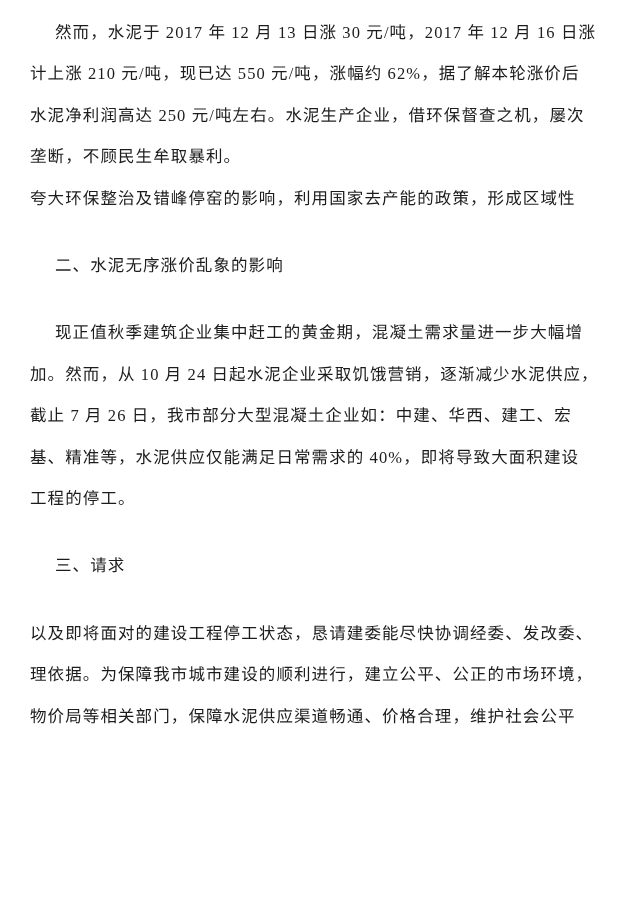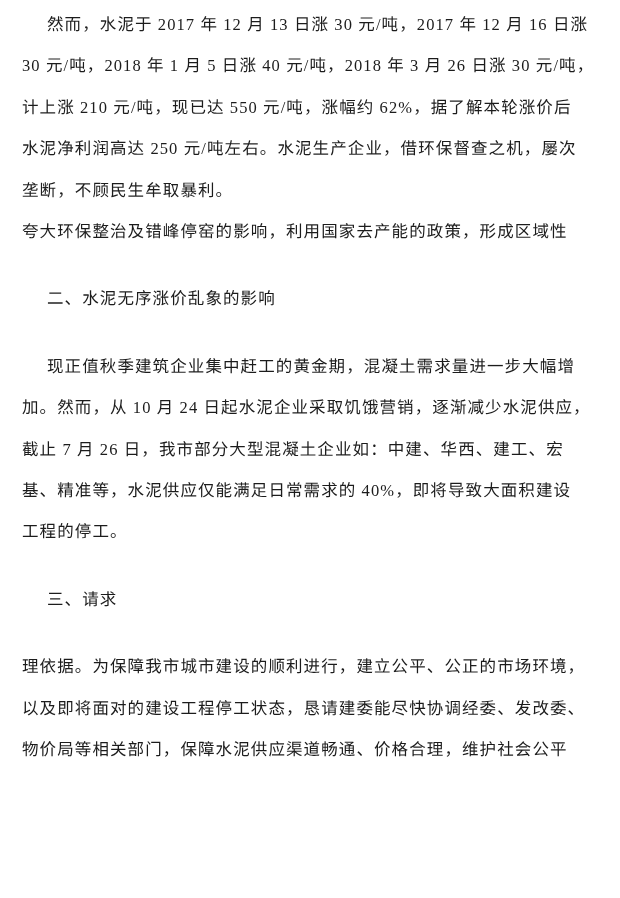--- a/index.html
+++ b/index.html
@@ -14,21 +14,21 @@
     height: 898px;
     background: #ffffff;
     overflow: hidden;
     font-family: "Liberation Serif", "DejaVu Serif", serif;
     color: #1c1c1c;
   }
   .doc {
     padding: 0 14px 0 18px;
   }
   .block {
-    margin: 4px;
+    margin: 12px;
   }
   .block + .block {
     margin-top: 26px;
   }
   .line {
     font-size: 16.5px;
     line-height: 41.4px;
     letter-spacing: 1.1px;
     white-space: nowrap;
     font-weight: 400;
@@ -40,38 +40,37 @@
     font-weight: 400; 
   }
 </style>
 </head>
 <body>
 
 <div class="page">
   <div class="doc">
       <div class="block paragraph">
         <div class="line first">然而，水泥于 2017 年 12 月 13 日涨 30 元/吨，2017 年 12 月 16 日涨</div>
-        <div class="line">30 元/吨，2018 年 1 月 5 日涨 40 元/吨，2018 年 3 月 26 日涨 30 元/吨，</div>
         <div class="line">计上涨 210 元/吨，现已达 550 元/吨，涨幅约 62%，据了解本轮涨价后</div>
         <div class="line">水泥净利润高达 250 元/吨左右。水泥生产企业，借环保督查之机，屡次</div>
         <div class="line">垄断，不顾民生牟取暴利。</div>
         <div class="line">夸大环保整治及错峰停窑的影响，利用国家去产能的政策，形成区域性</div>
       </div>
       <div class="block heading">
         <div class="line first">二、水泥无序涨价乱象的影响</div>
       </div>
       <div class="block paragraph">
         <div class="line first">现正值秋季建筑企业集中赶工的黄金期，混凝土需求量进一步大幅增</div>
         <div class="line">加。然而，从 10 月 24 日起水泥企业采取饥饿营销，逐渐减少水泥供应，</div>
         <div class="line">截止 7 月 26 日，我市部分大型混凝土企业如：中建、华西、建工、宏</div>
         <div class="line">基、精准等，水泥供应仅能满足日常需求的 40%，即将导致大面积建设</div>
         <div class="line">工程的停工。</div>
       </div>
       <div class="block heading">
         <div class="line first">三、请求</div>
       </div>
       <div class="block paragraph">
+        <div class="line">以及即将面对的建设工程停工状态，恳请建委能尽快协调经委、发改委、</div>
         <div class="line">理依据。为保障我市城市建设的顺利进行，建立公平、公正的市场环境，</div>
-        <div class="line">以及即将面对的建设工程停工状态，恳请建委能尽快协调经委、发改委、</div>
         <div class="line">物价局等相关部门，保障水泥供应渠道畅通、价格合理，维护社会公平</div>
       </div>
     </div>
 </div>
 
 </body></html>

